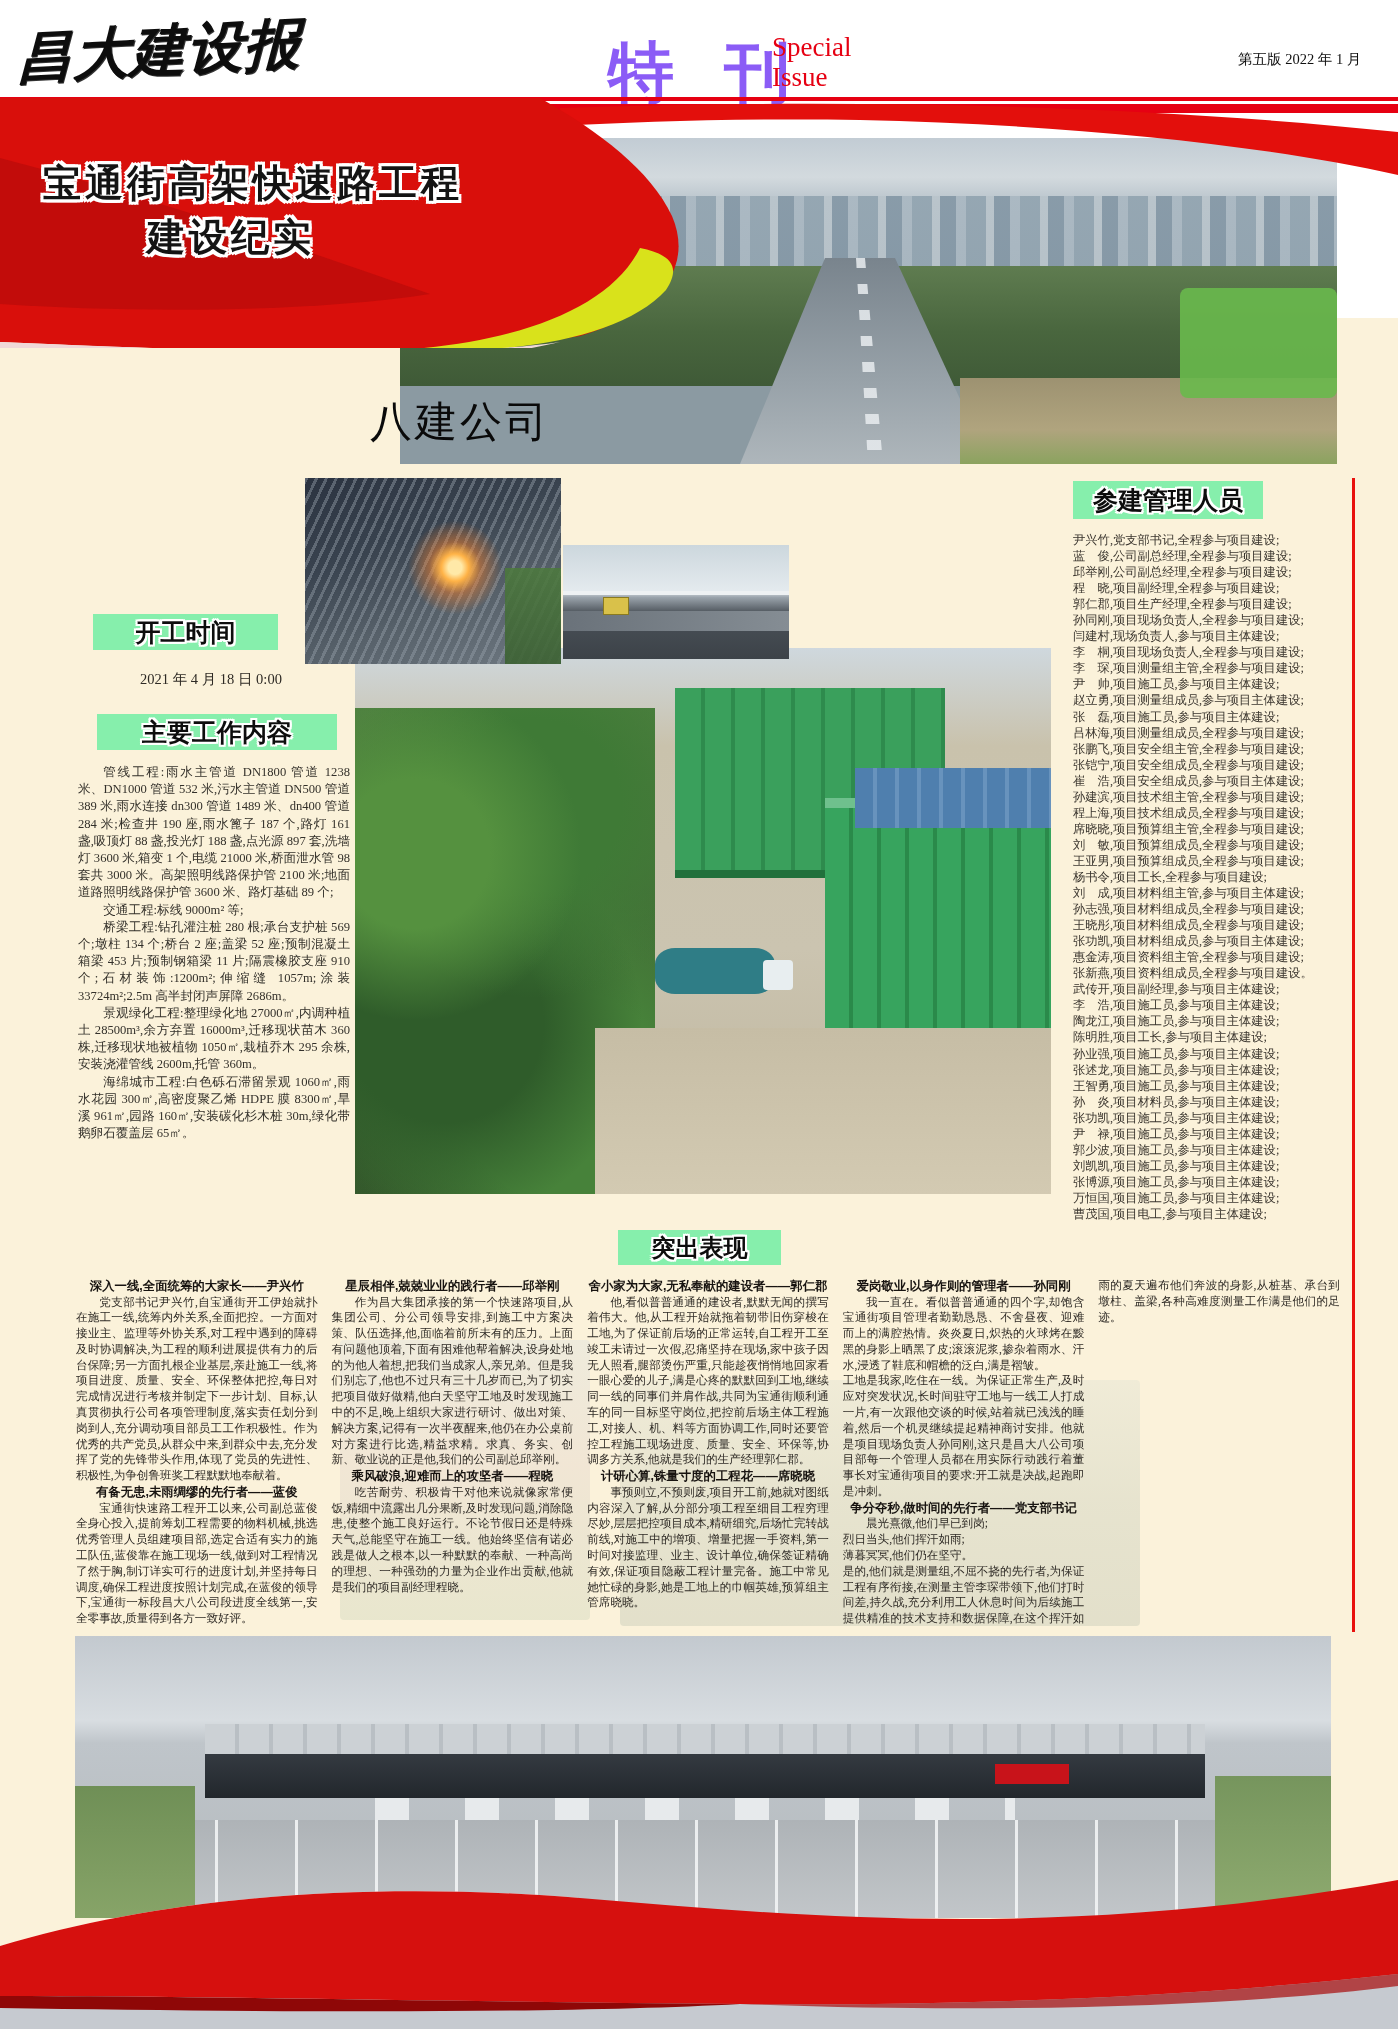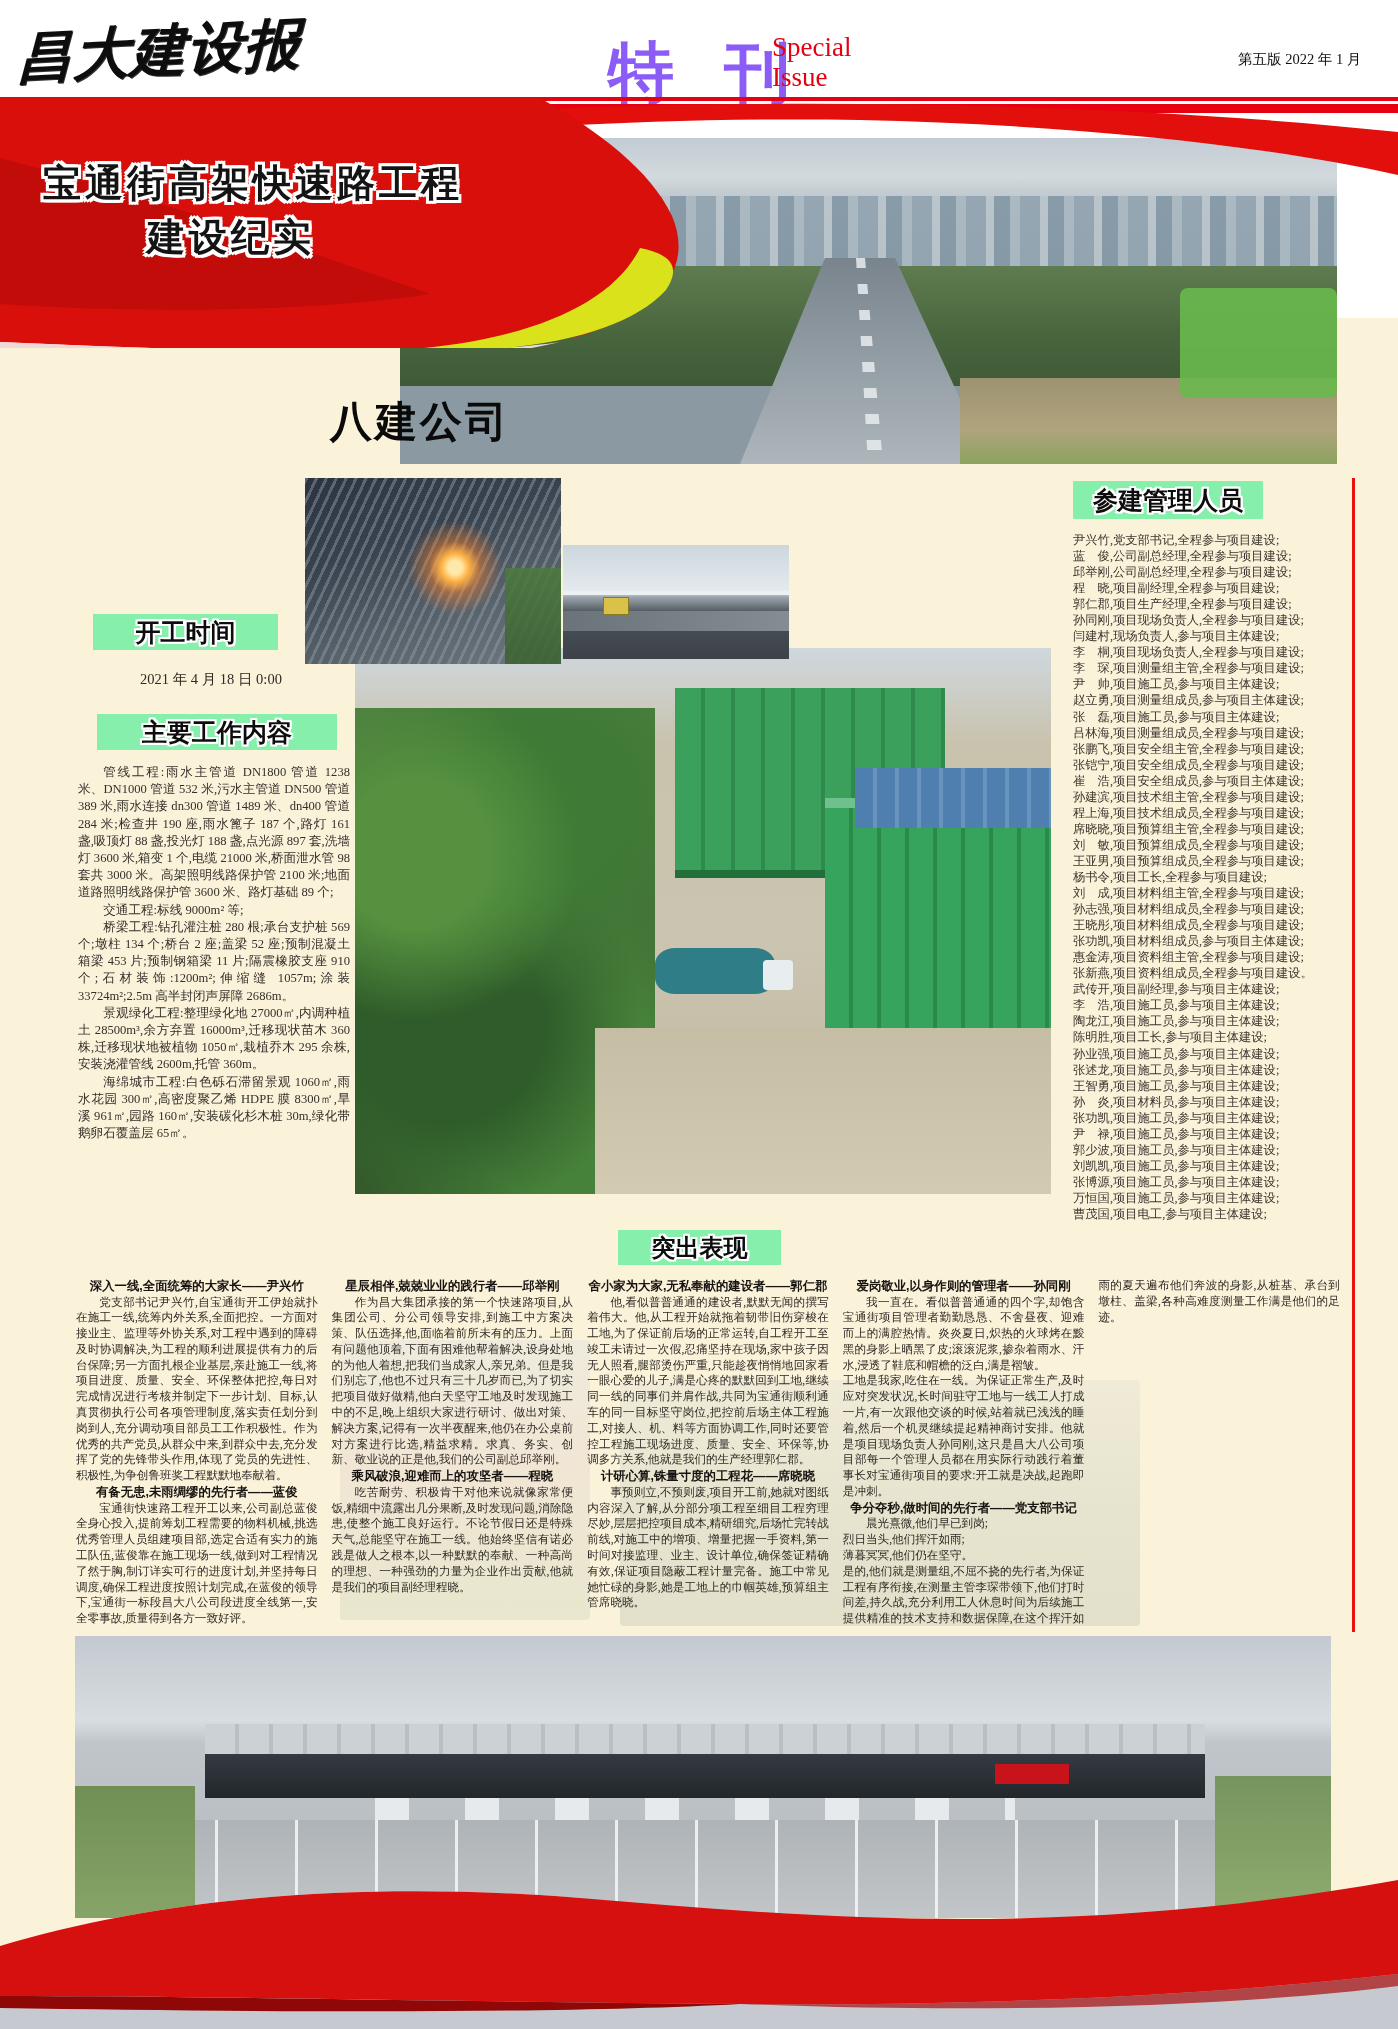--- a/index.html
+++ b/index.html
@@ -96,22 +96,22 @@
   .red-label{position:absolute;background:#86efac;display:flex;align-items:center;justify-content:center;
       font-family:"Liberation Sans",sans-serif;font-weight:bold;color:#0d0d0d;z-index:5;}
   .red-label span{text-shadow:2px 0 0 #fff,-2px 0 0 #fff,0 2px 0 #fff,0 -2px 0 #fff,
       2px 2px 0 #fff,-2px -2px 0 #fff,2px -2px 0 #fff,-2px 2px 0 #fff;}
   .lbl-start{left:93px;top:614px;width:185px;height:36px;font-size:25px;}
   .lbl-work{left:97px;top:714px;width:240px;height:36px;font-size:25px;}
   .lbl-personnel{left:1073px;top:481px;width:190px;height:38px;font-size:25px;}
   .lbl-highlight{left:618px;top:1230px;width:163px;height:35px;font-size:24px;}
 
   
-  .company-title{position:absolute;left:330px;top:394px;width:220px;text-align:left;z-index:5;
-      font-family:"Liberation Sans",sans-serif;font-weight:bold;font-size:42px;letter-spacing:3px;color:#0a0a0a;}
+  .company-title{position:absolute;left:330px;top:394px;width:220px;text-align:right;z-index:5;
+      font-family:"Liberation Sans",sans-serif;font-weight:normal;font-size:42px;letter-spacing:3px;color:#0a0a0a;}
   .start-date{position:absolute;left:75px;top:670px;width:272px;text-align:center;font-size:14.5px;color:#2e2a24;z-index:5;}
   .work-text{position:absolute;left:78px;top:764px;width:272px;z-index:5;font-size:12.6px;line-height:17.2px;
       color:#33302a;text-align:justify;}
   .work-text p{margin:0;text-indent:2em;}
   .name-list{position:absolute;left:1073px;top:532px;width:276px;z-index:5;font-size:12.3px;line-height:16.05px;color:#3a352e;}
   .name-list div{white-space:nowrap;}
   .vline{position:absolute;left:1352px;top:478px;width:3px;height:1154px;background:#e8110d;z-index:4;}
 
   .article{position:absolute;left:76px;top:1278px;width:1264px;height:354px;z-index:5;
       columns:5;column-gap:14px;column-fill:auto;font-size:11.6px;line-height:15.8px;
@@ -232,21 +232,21 @@
       <div>吕林海,项目测量组成员,全程参与项目建设;</div>
       <div>张鹏飞,项目安全组主管,全程参与项目建设;</div>
       <div>张铠宁,项目安全组成员,全程参与项目建设;</div>
       <div>崔　浩,项目安全组成员,参与项目主体建设;</div>
       <div>孙建滨,项目技术组主管,全程参与项目建设;</div>
       <div>程上海,项目技术组成员,全程参与项目建设;</div>
       <div>席晓晓,项目预算组主管,全程参与项目建设;</div>
       <div>刘　敏,项目预算组成员,全程参与项目建设;</div>
       <div>王亚男,项目预算组成员,全程参与项目建设;</div>
       <div>杨书令,项目工长,全程参与项目建设;</div>
-      <div>刘　成,项目材料组主管,全程参与项目建设;</div>
+      <div>刘　成,项目材料组主管,参与项目主体建设;</div>
       <div>孙志强,项目材料组成员,全程参与项目建设;</div>
       <div>王晓彤,项目材料组成员,全程参与项目建设;</div>
       <div>张功凯,项目材料组成员,参与项目主体建设;</div>
       <div>惠金涛,项目资料组主管,全程参与项目建设;</div>
       <div>张新燕,项目资料组成员,全程参与项目建设。</div>
       <div>武传开,项目副经理,参与项目主体建设;</div>
       <div>李　浩,项目施工员,参与项目主体建设;</div>
       <div>陶龙江,项目施工员,参与项目主体建设;</div>
       <div>陈明胜,项目工长,参与项目主体建设;</div>
       <div>孙业强,项目施工员,参与项目主体建设;</div>

